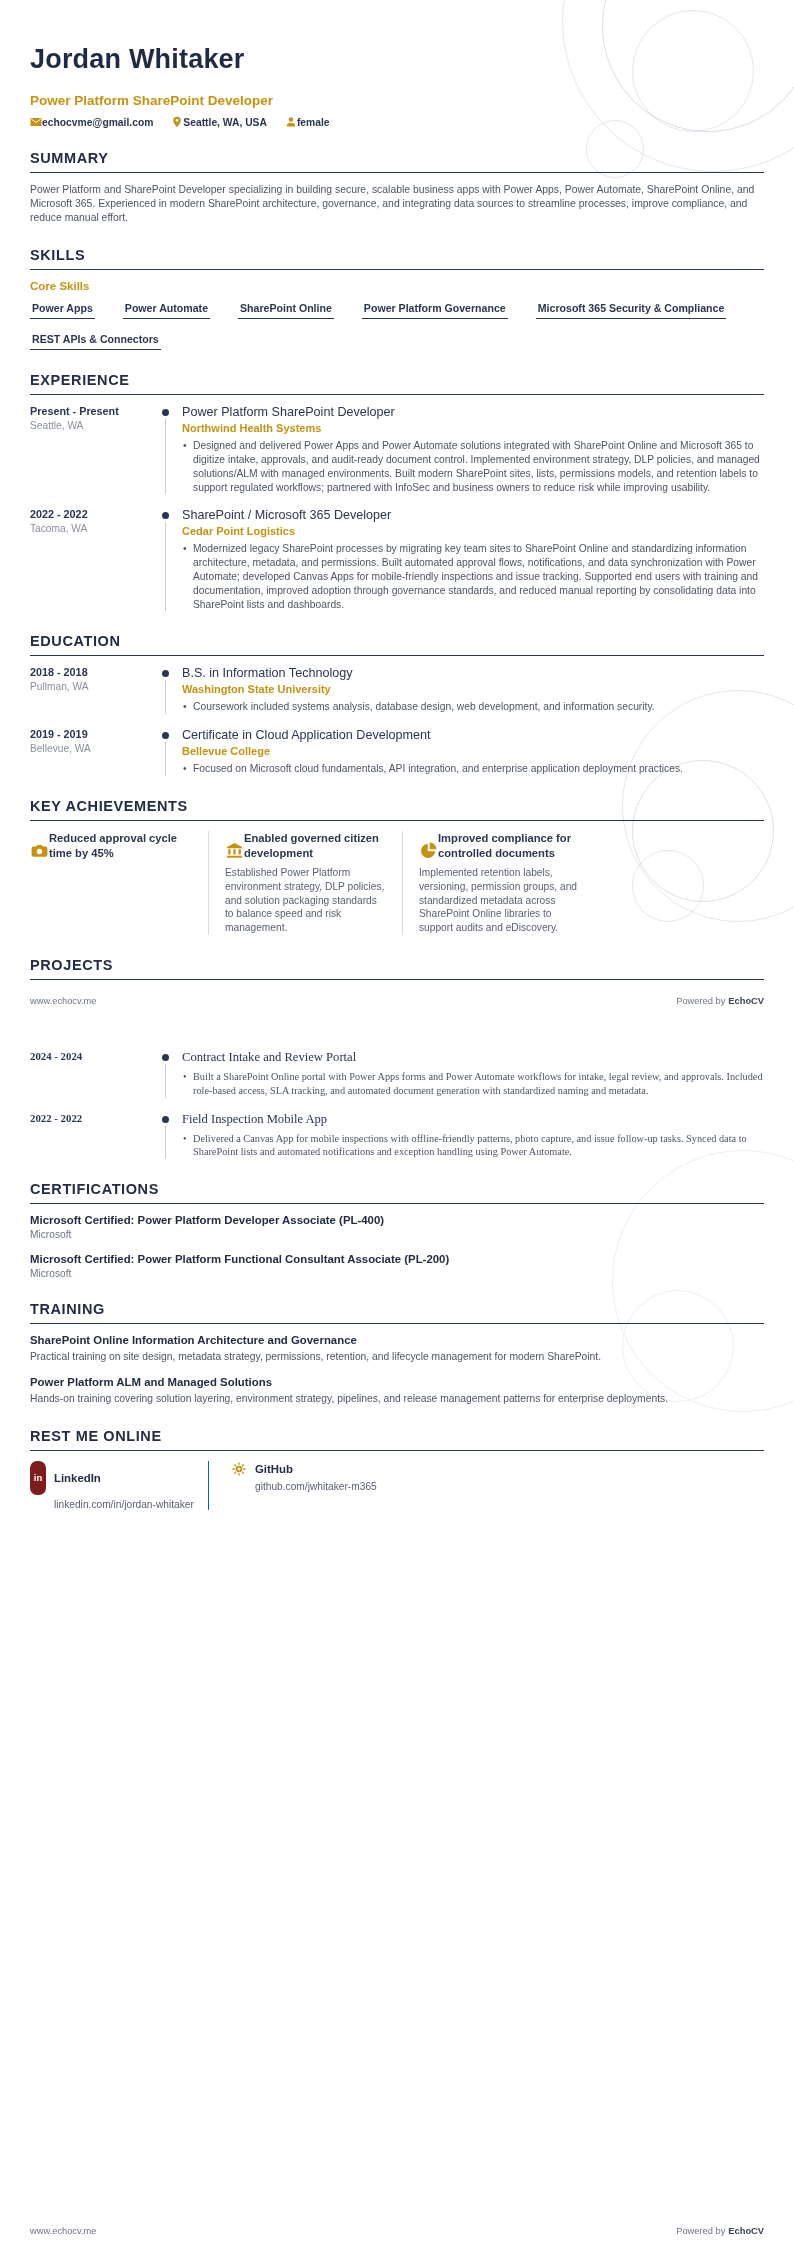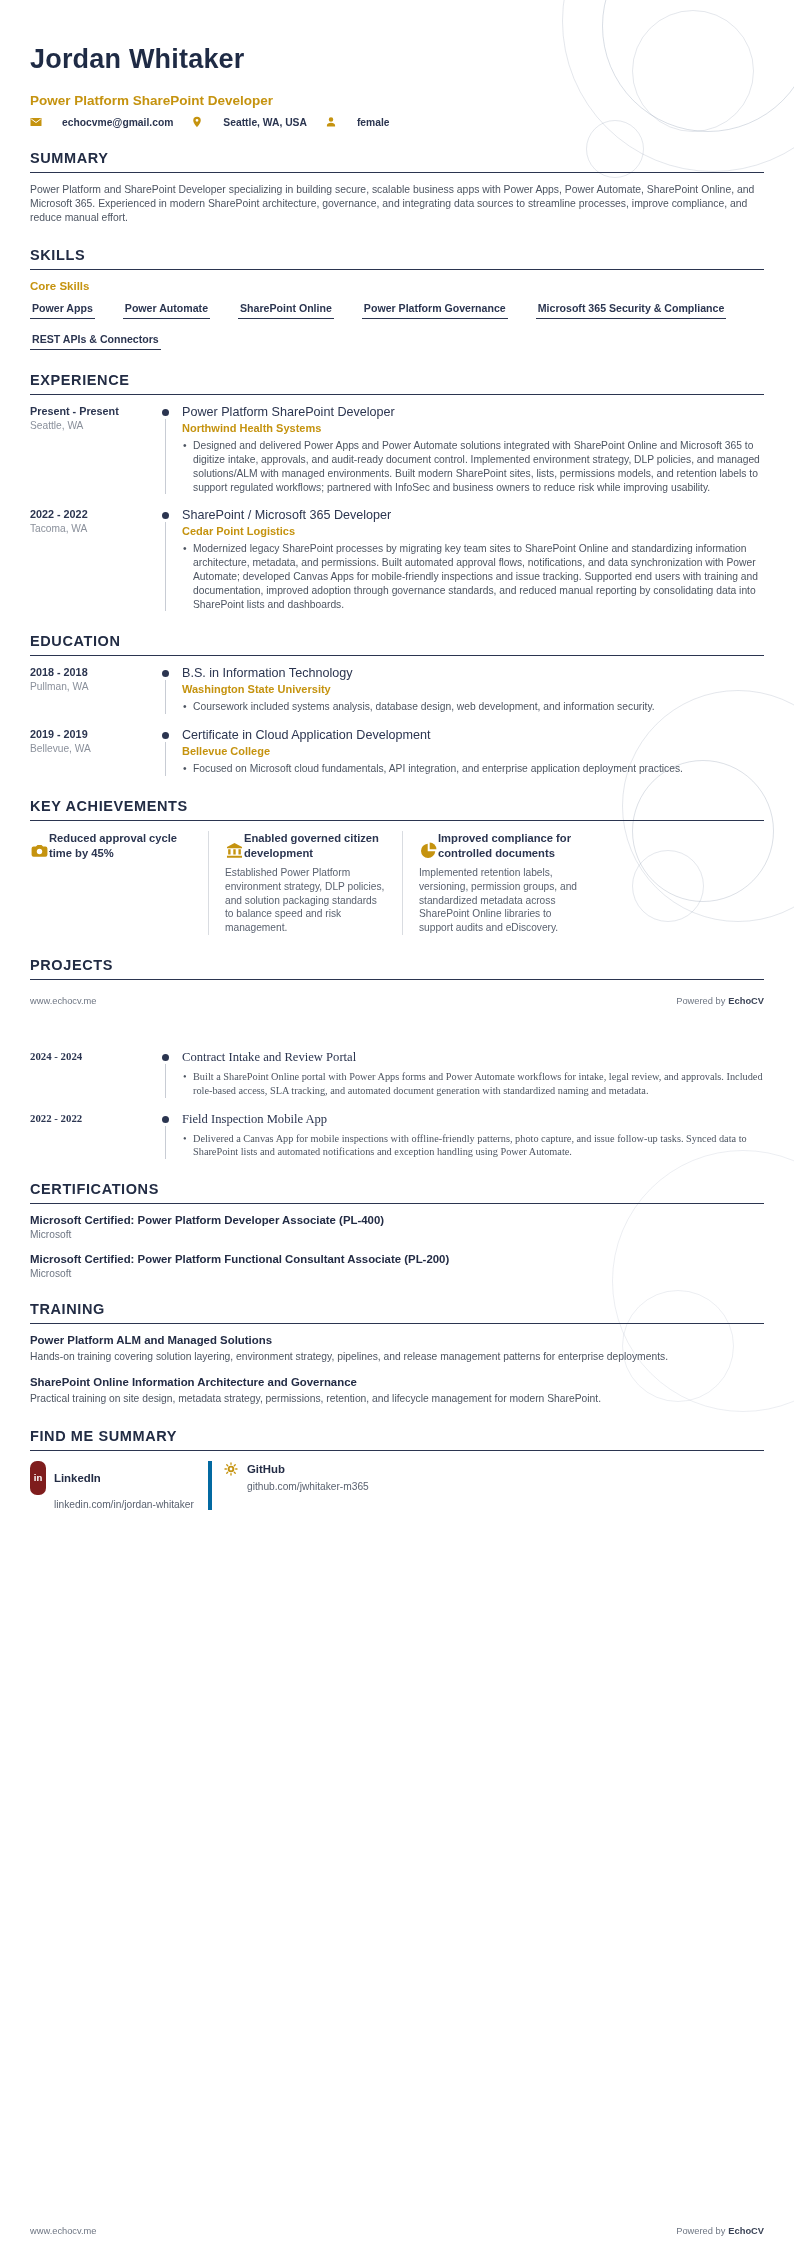--- a/index.html
+++ b/index.html
@@ -4,21 +4,21 @@
 <style>
   html,body{margin:0;padding:0;}
   body{font-family:"Liberation Sans",sans-serif;background:#ffffff;color:#2b3550;}
   .page{position:relative;width:794px;height:2246px;background:#fff;overflow:hidden;margin:0 auto;}
   .deco{position:absolute;border-radius:50%;border:1px solid rgba(120,135,160,.20);z-index:0;}
   .content{position:relative;z-index:1;padding:26px 30px 0;}
 
   .name{font-size:27px;font-weight:800;color:#1f2b45;letter-spacing:.2px;}
   .job-title{margin-top:4px;font-size:13.5px;font-weight:700;color:#c5930f;}
   .contact-row{display:flex;gap:18px;align-items:center;margin-top:8px;}
-  .contact-item{display:flex;gap:20px;align-items:center;font-size:10.3px;font-weight:700;color:#2b3550;}
+  .contact-item{display:flex;gap:0;align-items:center;font-size:10.3px;font-weight:700;color:#2b3550;}
   .icon{display:inline-flex;flex:0 0 auto;line-height:0;}
 
   section{margin-top:22px;}
   .sec-heading{font-size:14.5px;font-weight:800;color:#222c44;letter-spacing:.6px;padding-bottom:6px;border-bottom:1.6px solid #2b3550;margin:0 0 10px;}
   .body-text{font-size:10.4px;line-height:1.35;color:#4d5562;}
 
   .group-label{font-size:11.5px;font-weight:700;color:#c5930f;margin:2px 0 10px;}
   .skills-row{display:flex;flex-wrap:wrap;gap:14px 28px;}
   .skill{font-size:10.6px;font-weight:700;color:#2b3550;padding:0 2px 4px;border-bottom:1px solid #2b3550;}
 
@@ -54,21 +54,21 @@
   .cert-entry:last-child{margin-bottom:0;}
   .cert-title{font-size:11.4px;font-weight:700;color:#232c45;}
   .cert-issuer{font-size:10.2px;color:#6e7683;margin-top:3px;}
 
   .train-entry{margin-bottom:12px;}
   .train-entry:last-child{margin-bottom:0;}
   .train-title{font-size:11.4px;font-weight:700;color:#232c45;}
   .train-desc{font-size:10.3px;color:#4d5562;line-height:1.35;margin-top:4px;}
 
   .online-grid{display:grid;grid-template-columns:178px 210px;}
-  .online-col + .online-col{border-left:4px solid #0369a1;padding-left:11px;}
+  .online-col + .online-col{border-left:1px solid #0369a1;padding-left:22px;}
   .online-head{display:flex;gap:8px;align-items:center;cursor:pointer;}
   .online-label{font-size:11.4px;font-weight:700;color:#232c45;}
   .online-url{font-size:10.2px;color:#5a6270;margin-top:4px;margin-left:24px;}
   .li-badge{width:16px;height:34px;border-radius:7px;background:#7f1d1d;color:#fff;font-size:9.5px;font-weight:700;display:inline-flex;align-items:center;justify-content:center;}
 
   .footer-bottom{position:absolute;left:30px;right:30px;bottom:10px;z-index:1;}
 </style>
 </head>
 <body>
 
@@ -316,31 +316,31 @@
       </div>
       <div class="cert-entry">
         <div class="cert-title">Microsoft Certified: Power Platform Functional Consultant Associate (PL-200)</div>
         <div class="cert-issuer">Microsoft</div>
       </div>
     </section>
 
     <section>
       <h2 class="sec-heading">TRAINING</h2>
       <div class="train-entry">
+        <div class="train-title">SharePoint Online Information Architecture and Governance</div>
+        <div class="train-desc">Practical training on site design, metadata strategy, permissions, retention, and lifecycle management for modern SharePoint.</div>
+      </div>
+      <div class="train-entry">
         <div class="train-title">Power Platform ALM and Managed Solutions</div>
         <div class="train-desc">Hands-on training covering solution layering, environment strategy, pipelines, and release management patterns for enterprise deployments.</div>
       </div>
-      <div class="train-entry">
-        <div class="train-title">SharePoint Online Information Architecture and Governance</div>
-        <div class="train-desc">Practical training on site design, metadata strategy, permissions, retention, and lifecycle management for modern SharePoint.</div>
-      </div>
-    </section>
-
-    <section>
-      <h2 class="sec-heading">FIND ME SUMMARY</h2>
+    </section>
+
+    <section>
+      <h2 class="sec-heading">REST ME ONLINE</h2>
       <div class="online-grid">
 
         <div class="online-col">
           <div class="online-head">
             <span class="li-badge">in</span>
             <span class="online-label">LinkedIn</span>
           </div>
           <div class="online-url">linkedin.com/in/jordan-whitaker</div>
         </div>
 

